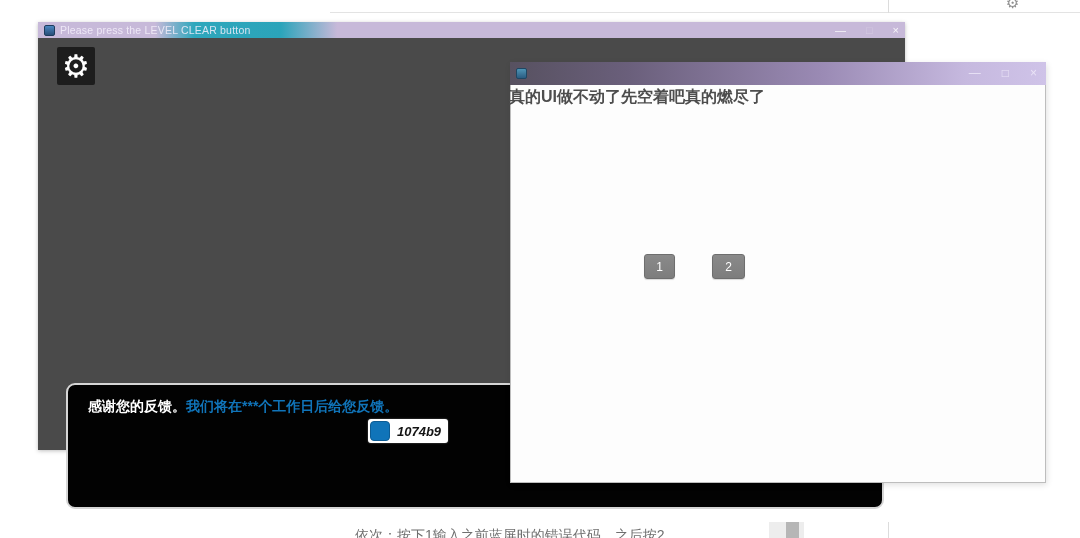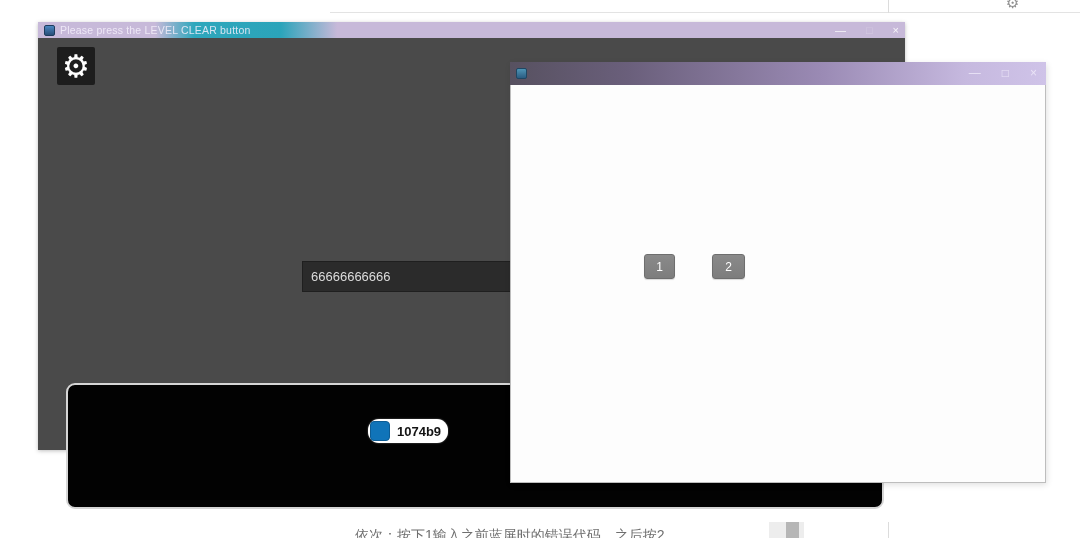--- a/index.html
+++ b/index.html
@@ -39,21 +39,21 @@
   #code-input { position:absolute; left:264px; top:239px; width:252px; height:31px;
     background:#2b2b2b; border:1px solid #1f1f1f; color:#dcdcdc; font-size:13px;
     padding-left:8px; outline:none; font-family:"Liberation Sans",sans-serif; }
 
   #feedback-panel { position:absolute; left:28px; top:361px; width:818px; height:126px;
     background:#020202; border:2px solid #d6d6d6; border-radius:9px; }
   #feedback-line { position:absolute; left:20px; top:13px; font-size:14px; font-weight:bold; white-space:nowrap; }
   #feedback-thanks { color:#ffffff; }
   #feedback-followup { color:#1074b9; }
   #color-chip { position:absolute; left:300px; top:34px; width:80px; height:24px; background:#ffffff;
-    border-radius:11px; display:flex; align-items:center; box-shadow:0 0 2px rgba(255,255,255,0.4); }
+    border-radius:3px; display:flex; align-items:center; box-shadow:0 0 2px rgba(255,255,255,0.4);font-style:italic; }
   #color-swatch { width:20px; height:20px; margin-left:2px; background:#1074b9;
     border:1px solid #0c5c95; border-radius:4px; flex:0 0 auto; }
   #color-hex { margin-left:7px; font-size:13px; font-weight:bold; color:#141414; }
 
   
   #front-window { position:absolute; left:510px; top:62px; width:536px; height:421px;
     background:#fdfdfd; z-index:2; border:1px solid #bdbdbd; border-top:none;
     box-shadow:1px 2px 6px rgba(0,0,0,0.12); }
   #front-titlebar { position:absolute; left:-1px; top:0; width:536px; height:23px;
     background:linear-gradient(90deg,#575160 0%,#6a5f7b 22%,#9a8ab4 58%,#c6b9df 85%,#cfc3e8 100%);
@@ -93,38 +93,41 @@
         <span class="ctl">—</span>
         <span class="ctl max">□</span>
         <span class="ctl">×</span>
       </span>
     </div>
 
     <div id="gear-button">
       <span class="gear-glyph">⚙</span>
     </div>
 
-    <input id="code-input" type="text" value="66666666666" style="">
 
     <div id="feedback-panel">
+      <div id="feedback-line">
+        <span id="feedback-thanks">感谢您的反馈。</span><span id="feedback-followup">我们将在***个工作日后给您反馈。</span>
+      </div>
       <div id="color-chip">
         <span id="color-swatch"></span>
         <span id="color-hex">1074b9</span>
       </div>
     </div>
   </div>
 
   <div id="front-window">
     <div id="front-titlebar">
       <span class="app-icon-small"></span>
       <span class="front-controls">
         <span class="ctl">—</span>
         <span class="ctl">□</span>
         <span class="ctl">×</span>
       </span>
     </div>
 
+    <div id="front-heading">真的UI做不动了先空着吧真的燃尽了</div>
 
     <div id="step-button-1" class="step-button">1</div>
     <div id="step-button-2" class="step-button">2</div>
   </div>
 
 </div>
 
 </body></html>

